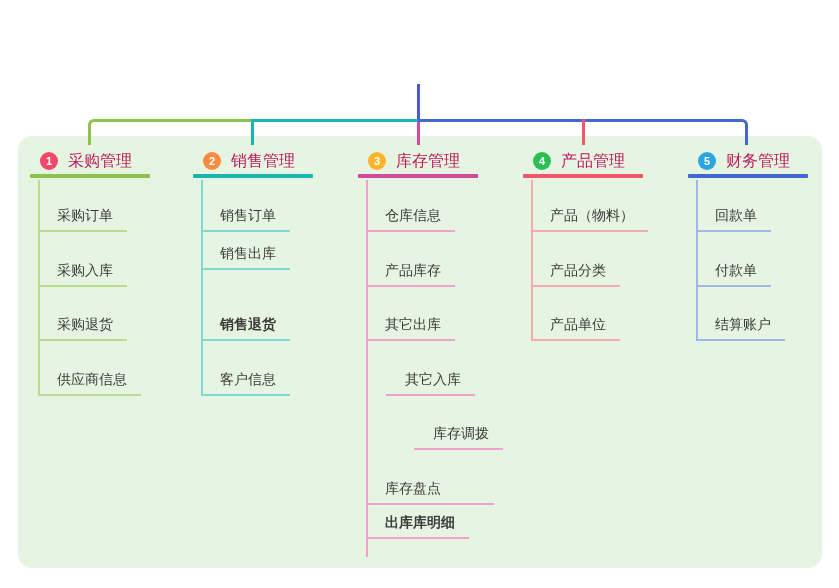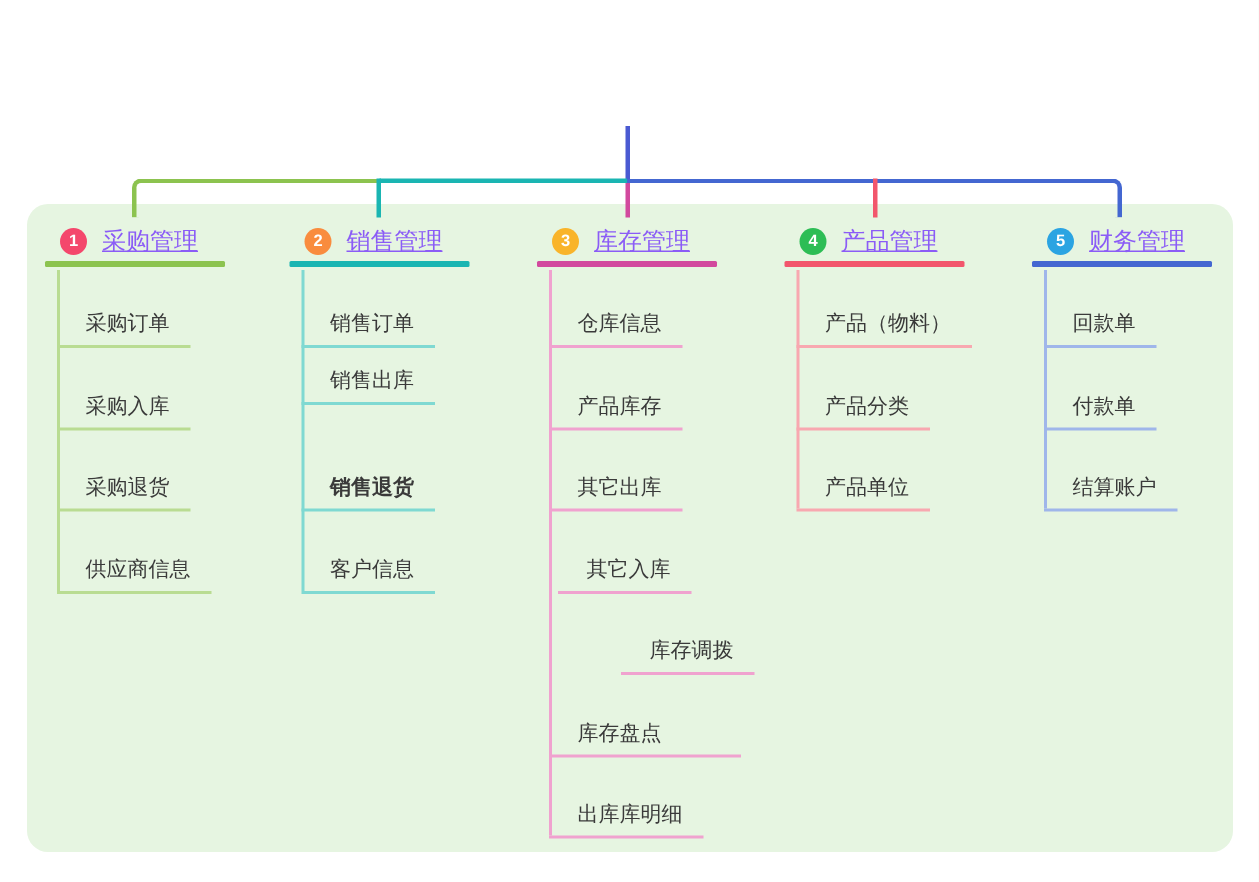--- a/index.html
+++ b/index.html
@@ -12,21 +12,21 @@
     border-radius:8px;box-shadow:0 1px 3px rgba(0,0,0,0.10),0 4px 14px rgba(0,0,0,0.08);
     display:flex;align-items:center;justify-content:center;gap:10px;cursor:pointer;}
   .root-title{font-size:21px;color:#363c46;letter-spacing:0.5px;}
   .thumb{display:flex;align-items:center;}
 
   .conn{position:absolute;}
 
   .branch-header{position:absolute;display:flex;align-items:center;gap:10px;height:24px;cursor:pointer;}
   .badge{width:18px;height:18px;border-radius:50%;color:#ffffff;font-size:11px;font-weight:bold;
     display:flex;align-items:center;justify-content:center;flex:0 0 auto;}
-  .branch-label{font-size:16px;color:#8b5cf6;white-space:nowrap;text-decoration:underline;}
+  .branch-label{font-size:16px;color:#be185d;white-space:nowrap;}
   .branch-underline{position:absolute;height:4px;border-radius:1px;}
   .child-rail{position:absolute;width:2px;}
 
   .child{position:absolute;cursor:pointer;}
   .child-label{position:absolute;left:19px;bottom:5px;font-size:14px;color:#3a3a3a;white-space:nowrap;}
 </style>
 </head>
 <body>
 
 <div class="canvas">
@@ -107,33 +107,33 @@
   </div>
 
   <div class="child" style="left: 366px; top: 233px; width: 89px; height: 52px; border-bottom: 2px solid rgb(240, 162, 207);">
     <span class="child-label">产品库存</span>
   </div>
 
   <div class="child" style="left: 366px; top: 287px; width: 89px; height: 52px; border-bottom: 2px solid rgb(240, 162, 207);">
     <span class="child-label">其它出库</span>
   </div>
 
-  <div class="child" style="left: 372px; top: 342px; width: 89px; height: 52px; border-bottom: 2px solid rgb(240, 162, 207);">
+  <div class="child" style="left: 386px; top: 342px; width: 89px; height: 52px; border-bottom: 2px solid rgb(240, 162, 207);">
     <span class="child-label">其它入库</span>
   </div>
 
   <div class="child" style="left: 366px; top: 396px; width: 89px; height: 52px; border-bottom: 2px solid rgb(240, 162, 207); margin-left: 48px;">
     <span class="child-label">库存调拨</span>
   </div>
 
   <div class="child" style="left: 366px; top: 451px; width: 89px; height: 52px; border-bottom: 2px solid rgb(240, 162, 207); padding-left: 39px;">
     <span class="child-label">库存盘点</span>
   </div>
 
-  <div class="child" style="left: 366px; top: 505px; width: 103px; height: 52px; border-bottom: 2px solid rgb(240, 162, 207);">
+  <div class="child" style="left: 366px; top: 485px; width: 103px; height: 52px; border-bottom: 2px solid rgb(240, 162, 207); font-weight: bold;">
     <span class="child-label">出库库明细</span>
   </div>
 
   <div class="branch">
     <div class="branch-header" style="left: 533px; top: 149px;">
       <span class="badge" style="background: rgb(45, 189, 85);">4</span>
       <span class="branch-label">产品管理</span>
     </div>
     <div class="branch-underline" style="left: 523px; top: 174px; width: 120px; background: rgb(242, 86, 108);"></div>
     <div class="child-rail" style="left: 531px; top: 180px; height: 159px; background: rgb(248, 168, 176);"></div>

